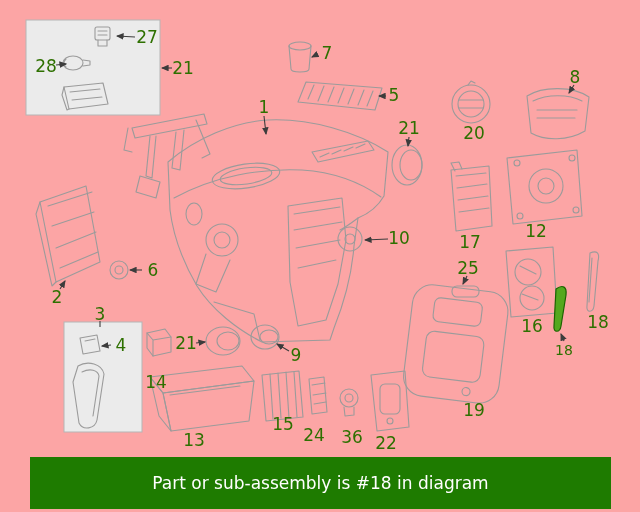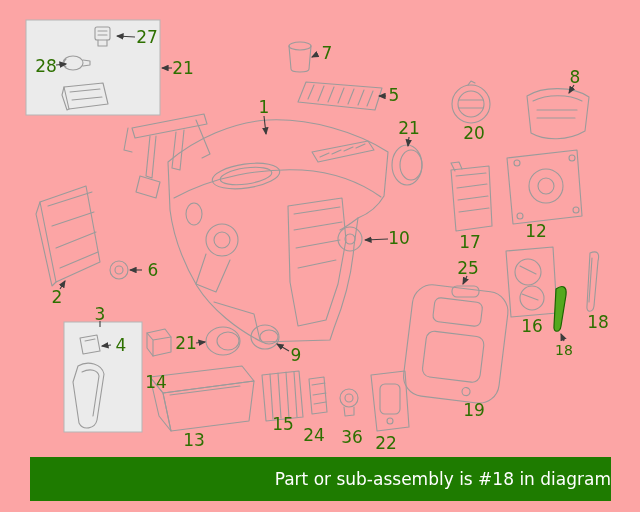--- a/index.html
+++ b/index.html
@@ -11,23 +11,23 @@
   .part{fill:none;stroke:var(--line-gray,#9b9b9b);stroke-width:1.1;stroke-linejoin:round;stroke-linecap:round}
   .shade{fill:var(--box-fill,#ebebeb);stroke:#b5b5b5;stroke-width:1}
   .leader{fill:none;stroke:#3c3c3c;stroke-width:1.1}
   .hl{fill:var(--highlight-fill,#54a81e);stroke:var(--highlight-stroke,#1c6300);stroke-width:1.2}
   .callout{
     position:absolute;transform:translate(-50%,-50%);
     color:var(--label-green,#2e7000);font-size:17px;white-space:nowrap;user-select:none;
   }
   .callout.big{font-size:14px}
   .banner{
-    position:absolute;left:30px;top:457px;width:581px;height:44px;
+    position:absolute;left:30px;top:457px;width:581px;height:52px;
     background:var(--banner-bg,#1e7b00);color:var(--banner-text,#ffffff);
-    display:flex;flex-direction:column;align-items:flex-end;justify-content:center;
+    display:flex;flex-direction:row;align-items:center;justify-content:center;
     text-align:center;font-size:17px;line-height:21px;
   }
 </style>
 </head>
 <body>
 
 <div class="stage">
 
   <svg class="art" width="640" height="512" viewBox="0 0 640 512">
     <defs>

